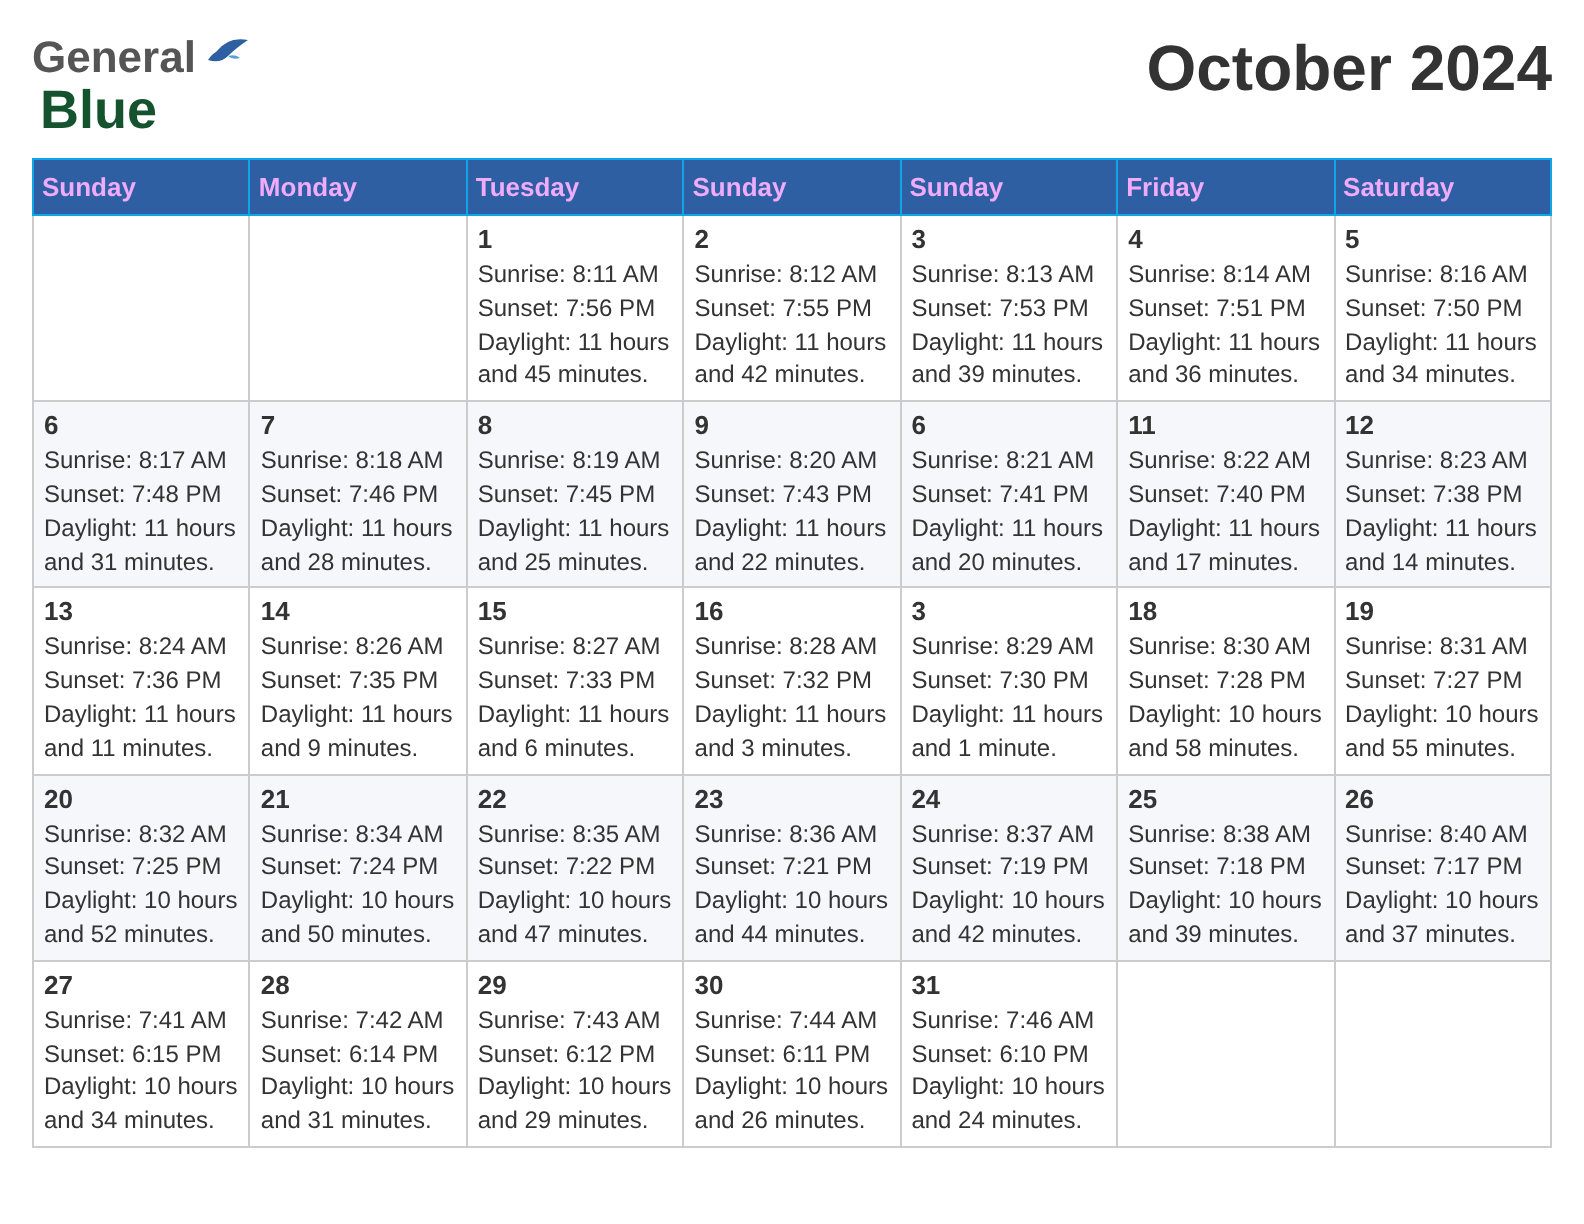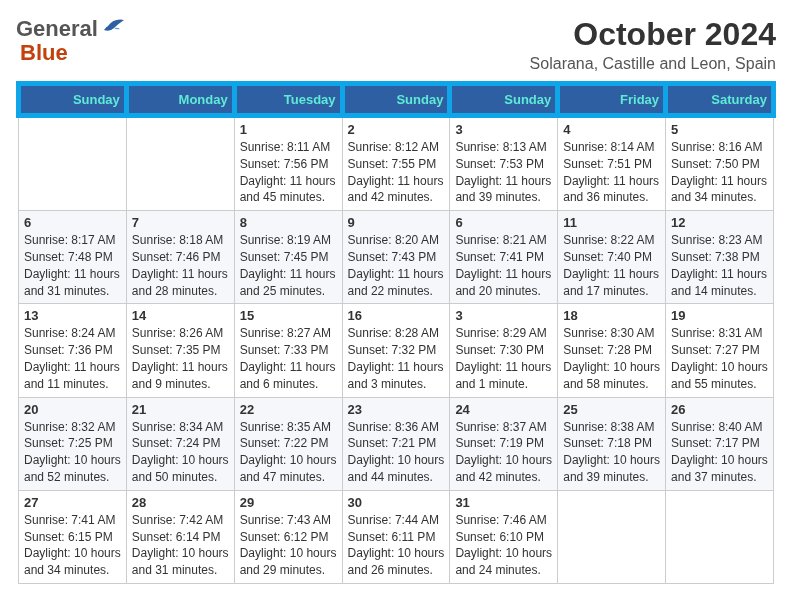--- a/index.html
+++ b/index.html
@@ -34,26 +34,26 @@
       color: #555;
       margin-top: 2px;
     }
     .calendar {
       width: 100%;
       border-collapse: collapse;
       border: 1px solid #ccc;
     }
     .calendar th {
       background: #2e5fa3;
-      color: #5eead4;
+      color: #f0abfc;
       font-size: 13px;
       font-weight: bold;
       padding: 6px 4px;
-      text-align: right;
-      border: 5px solid #0ea5e9;
+      text-align: left;
+      border: 1px solid #0ea5e9;
     }
     .calendar td {
       border: 1px solid #ccc;
       vertical-align: top;
       padding: 4px 5px;
       font-size: 11px;
       color: #333;
       width: 108px;
       min-height: 80px;
       background: #fff;
@@ -72,22 +72,22 @@
       color: #333;
     }
     .empty-cell {
       background: #fff !important;
     }
     .logo-wrapper {
       display: flex;
       align-items: flex-start;
     }
     .logo-blue {
-      color: #c2410c;
-      font-size: 22px;
+      color: #14532d;
+      font-size: 27px;
       font-weight: bold;
       text-align: right;
     }
     .logo-general {
       color: #555;
       font-size: 22px;
       font-weight: bold;
     }
     .logo-bird {
       display: inline-block;
@@ -107,21 +107,20 @@
           <path d="M14 12 Q16 14 20 13 Q18 11 14 12Z" fill="#5a9fd4"></path>
         </svg>
       </span>
     </div>
     <div style="margin-top:-2px; margin-left:4px;">
       <span class="logo-blue">Blue</span>
     </div>
   </div>
   <div class="title-section">
     <div class="month-title">October 2024</div>
-    <div class="location-title">Solarana, Castille and Leon, Spain</div>
   </div>
 </div>
 
 <table class="calendar">
   <thead>
     <tr>
     <th>Sunday</th>
         <th>Monday</th>
         <th>Tuesday</th>
         <th>Sunday</th>

